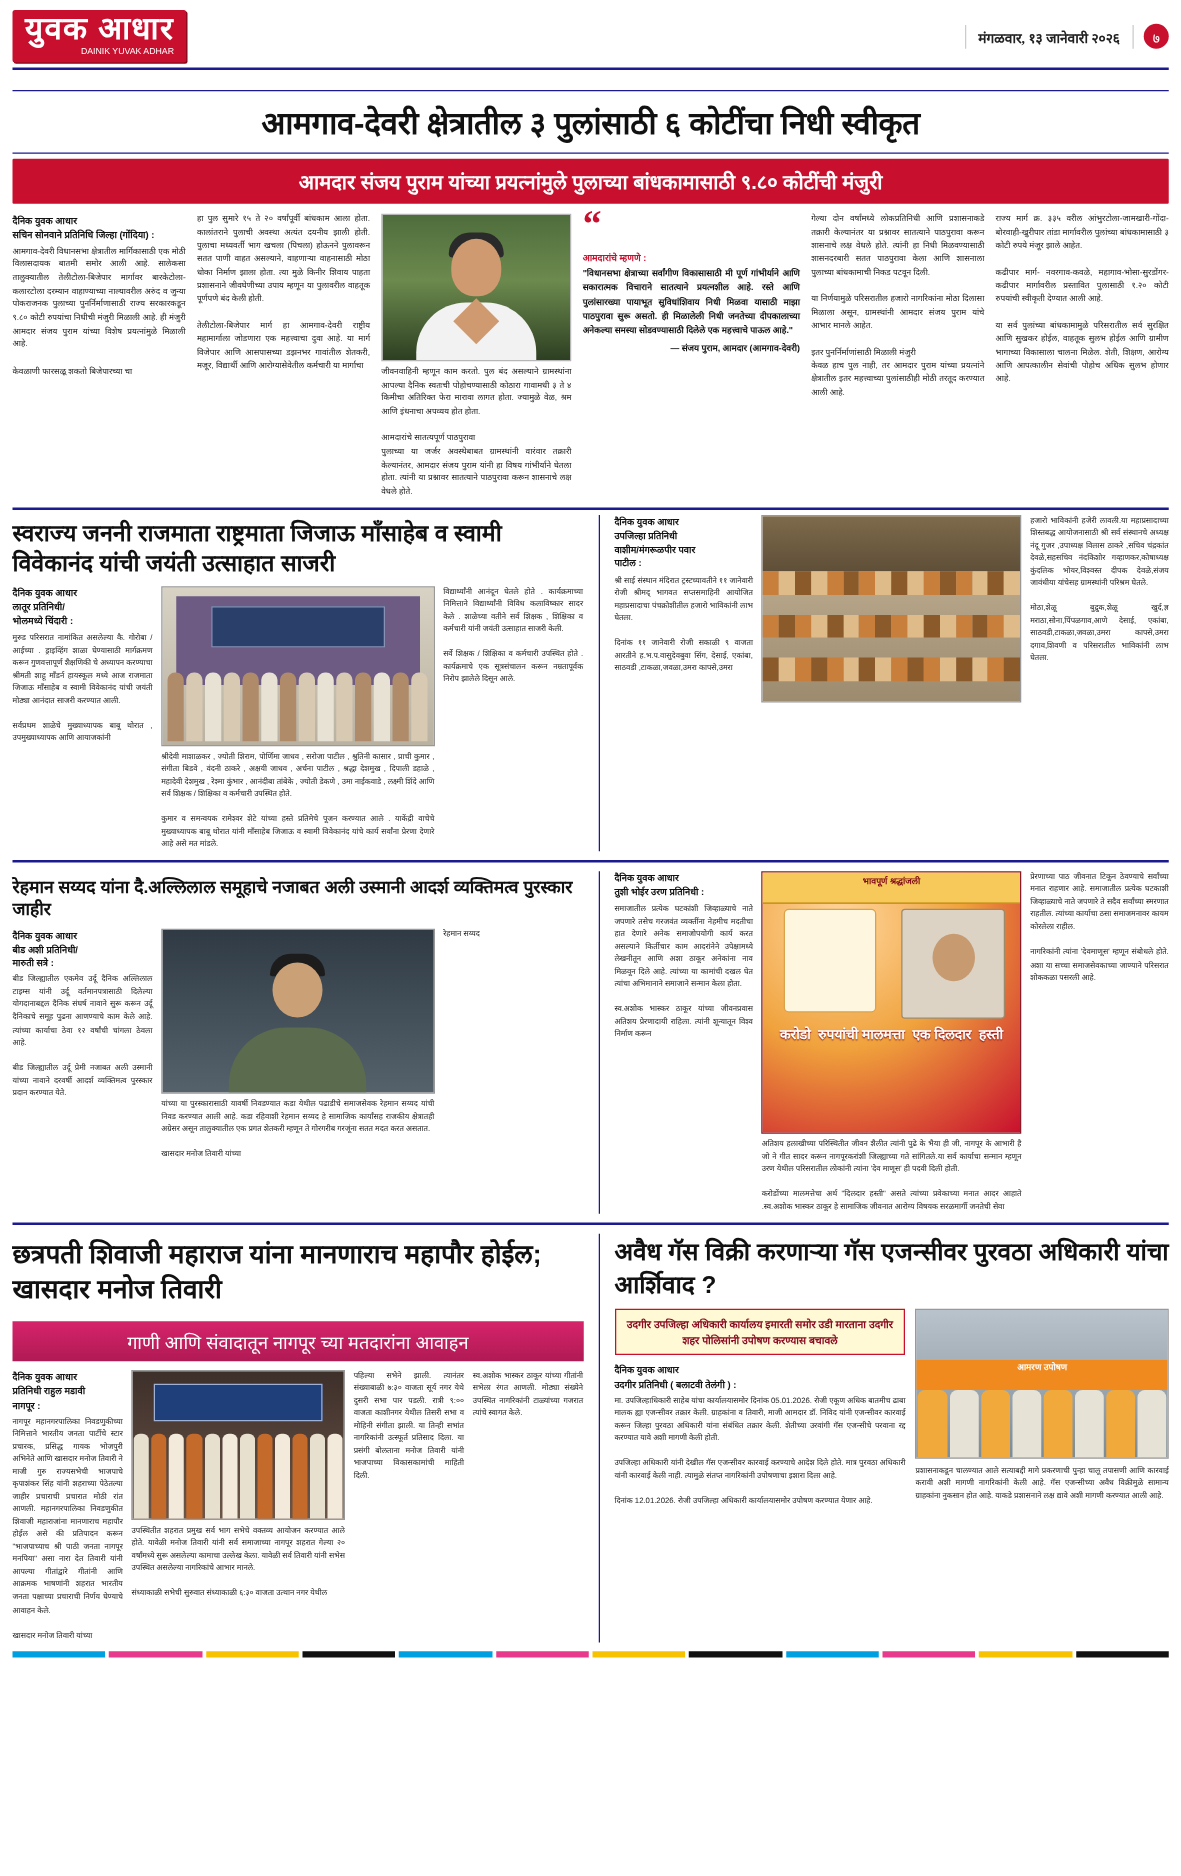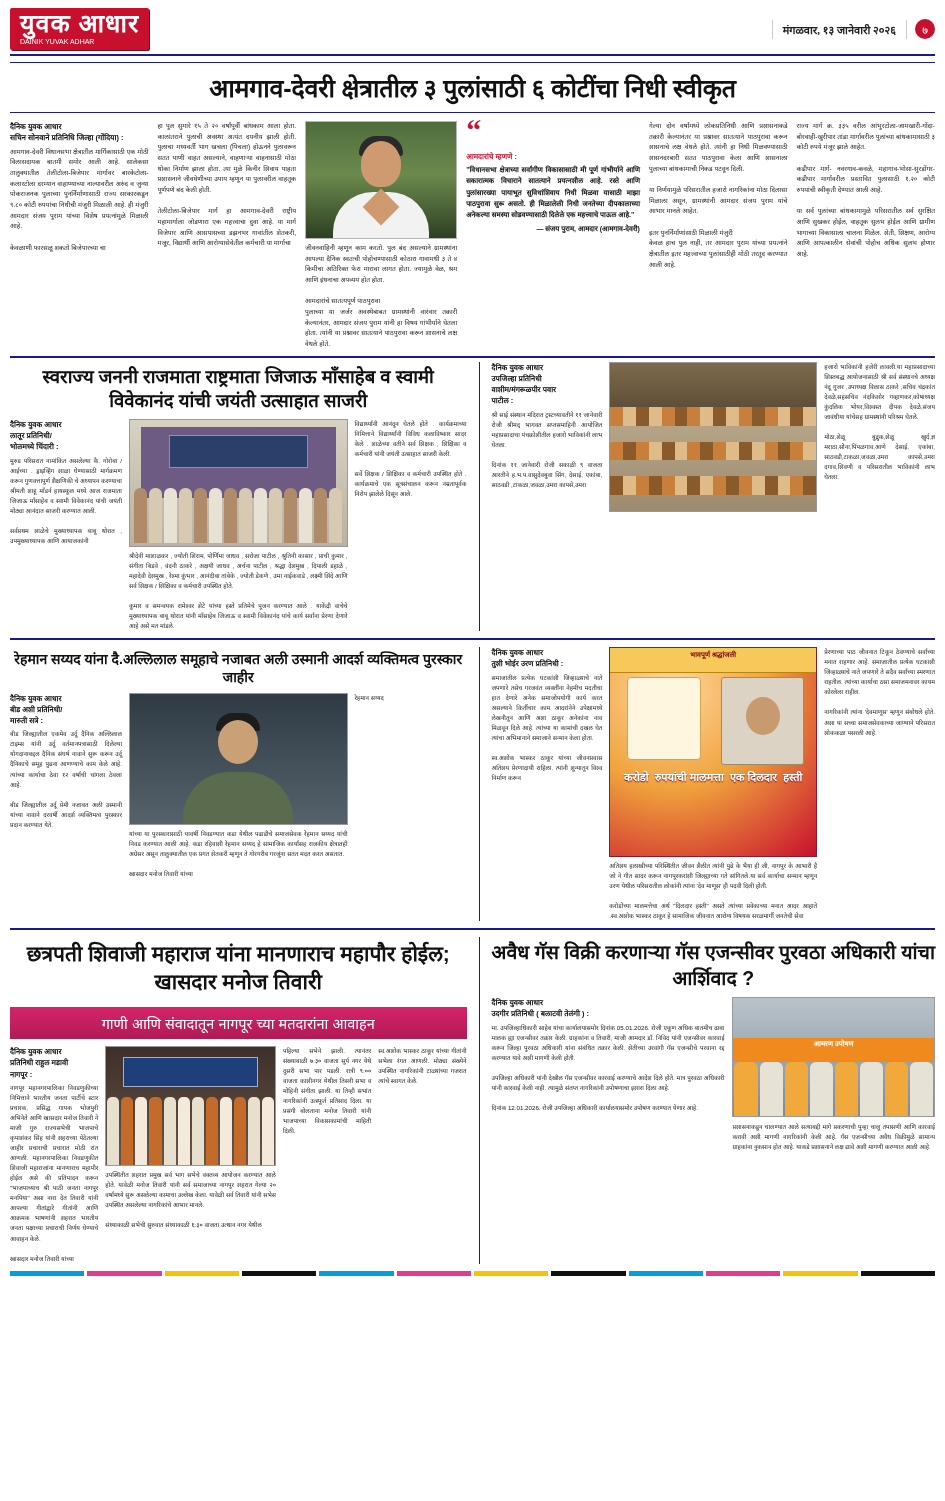--- a/index.html
+++ b/index.html
@@ -20,20 +20,21 @@
   }
 
   
   .masthead {
     display: flex;
     align-items: center;
     justify-content: space-between;
     border-bottom: 2px solid #1b1b8f;
     padding-bottom: 4px;
     height: 48px;
+    text-align: right;
   }
   .logo-box {
     background: #c8102e;
     color: #fff;
     font-weight: bold;
     font-size: 25px;
     padding: 2px 10px 4px 10px;
     letter-spacing: 1px;
     border-radius: 2px;
     line-height: 1.1;
@@ -50,21 +51,21 @@
     padding: 2px 10px;
   }
   .page-num {
     width: 20px; height: 20px; border-radius: 50%;
     background: #c8102e; color: #fff; font-size: 11px;
     display:flex; align-items:center; justify-content:center;
   }
 
   
   .banner {
-    margin-top: 6px;
+    margin-top: 16px;
     border-top: 1px solid #1b1b8f;
     border-bottom: 1px solid #1b1b8f;
     padding: 7px 0 8px;
     text-align: center;
   }
   .banner h1 {
     font-size: 25px;
     font-weight: bold;
     color: #111;
     letter-spacing: -0.2px;
@@ -134,21 +135,20 @@
   .hr-blue { border-top: 2px solid #1b1b8f; margin: 7px 0; }
 
   
   .two-up { display: grid; grid-template-columns: 1fr 1fr; gap: 12px; }
   .two-up > .col { position: relative; }
   .vsep { border-left: 1px solid #1b1b8f; padding-left: 12px; }
 
   .sec-head {
     font-size: 18.5px;
     font-weight: bold;
-    text-align: center;
     line-height: 1.3;
     color: #111;
     padding: 3px 0 6px;
   }
   .sec-head.sz2 { font-size: 19.5px; }
   .sec-head.sz3 { font-size: 21px; }
 
   .inner3 { display: grid; grid-template-columns: 0.82fr 1.6fr 0.82fr; gap: 7px; }
   .inner2 { display: grid; grid-template-columns: 1fr 1fr; gap: 8px; }
   .inner-photo-left { display: grid; grid-template-columns: 0.8fr 1.5fr 0.8fr; gap: 7px; }
@@ -264,20 +264,21 @@
     </div>
     <div class="masthead-right">
       <div class="date-strip">मंगळवार, १३ जानेवारी २०२६</div>
       <div class="page-num">७</div>
     </div>
   </div>
 
   <div class="banner">
     <h1>आमगाव-देवरी क्षेत्रातील ३ पुलांसाठी ६ कोटींचा निधी स्वीकृत</h1>
   </div>
+  <div class="subbanner">आमदार संजय पुराम यांच्या प्रयत्नांमुले पुलाच्या बांधकामासाठी ९.८० कोटींची मंजुरी</div>
 
   <div class="top-story">
     <div>
       <div class="byline" style="white-space:pre-line">दैनिक युवक आधार
 सचिन सोनवाने प्रतिनिधि जिल्हा (गोंदिया) :</div>
       <div class="body-text" style="white-space:pre-line">आमगाव-देवरी विधानसभा क्षेत्रातील मार्गिकासाठी एक मोठी विलासदायक बातमी समोर आली आहे. सालेकसा तालुक्यातील तेलीटोला-बिजेपार मार्गावर बारकेटोला-कलारटोला दरम्यान वाहाण्याच्या नाल्यावरील अरुंद व जुन्या पोकराजनक पुलाच्या पुनर्निर्माणासाठी राज्य सरकारकडून ९.८० कोटी रुपयांचा निधीची मंजुरी मिळाली आहे. ही मंजुरी आमदार संजय पुराम यांच्या विशेष प्रयत्नांमुळे मिळाली आहे.
 
 केवळाणी फारसळू शकतो बिजेपारच्या चा</div>
     </div>
     <div>
@@ -552,20 +553,21 @@
         <div>
           <div class="body-text small" style="white-space:pre-line">स्व.अशोक भास्कर ठाकूर यांच्या गीतांनी सभेला रंगत आणली. मोठ्या संख्येने उपस्थित नागरिकांनी टाळ्यांच्या गजरात त्यांचे स्वागत केले.</div>
         </div>
       </div>
     </div>
 
     <div class="col vsep">
       <div class="sec-head sz2">अवैध गॅस विक्री करणाऱ्या गॅस एजन्सीवर पुरवठा अधिकारी यांचा आर्शिवाद ?</div>
       <div class="inner2" style="grid-template-columns: 1.15fr 1fr;">
         <div>
+          <div class="yellow-box">उदगीर उपजिल्हा अधिकारी कार्यालय इमारती समोर उडी मारताना उदगीर शहर पोलिसांनी उपोषण करण्यास बचावले</div>
           <div class="byline" style="white-space:pre-line">दैनिक युवक आधार
 उदगीर प्रतिनिधी ( बलाटवी तेलंगी ) :</div>
           <div class="body-text small" style="white-space:pre-line">मा. उपजिल्हाधिकारी साहेब यांचा कार्यालयासमोर दिनांक 05.01.2026. रोजी एकूण अधिक बातमीच ढाबा मालक ह्या एजन्सीवर तक्रार केली. ग्राहकांना व तिवारी, माजी आमदार डॉ. निविद यांनी एजन्सीवर कारवाई करून जिल्हा पुरवठा अधिकारी यांना संबंधित तक्रार केली. शेतीच्या उरवांगी गॅस एजन्सीचे परवाना रद्द करण्यात यावे अशी मागणी केली होती.
 
 उपजिल्हा अधिकारी यांनी देखील गॅस एजन्सीवर कारवाई करण्याचे आदेश दिले होते. मात्र पुरवठा अधिकारी यांनी कारवाई केली नाही. त्यामुळे संतप्त नागरिकांनी उपोषणाचा इशारा दिला आहे.
 
 दिनांक 12.01.2026. रोजी उपजिल्हा अधिकारी कार्यालयासमोर उपोषण करण्यात येणार आहे.</div>
         </div>
         <div>
           <div class="gas-photo">

